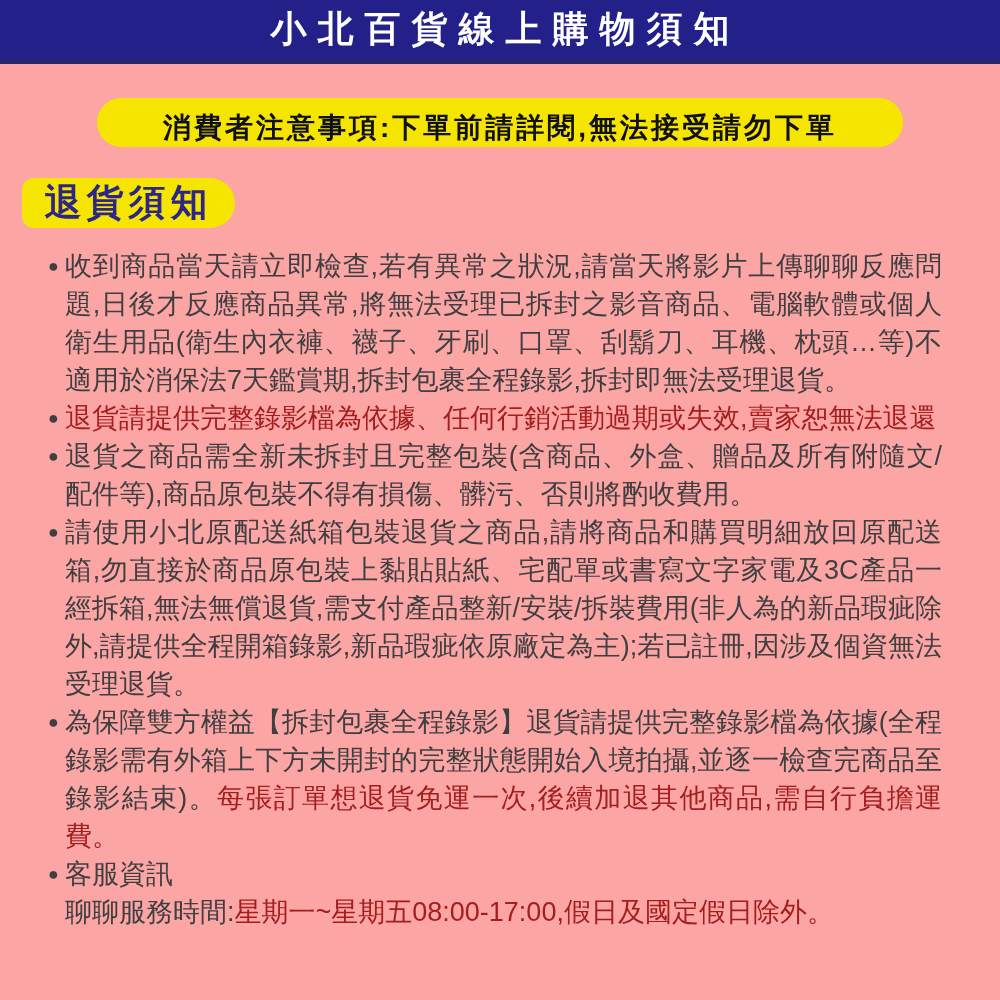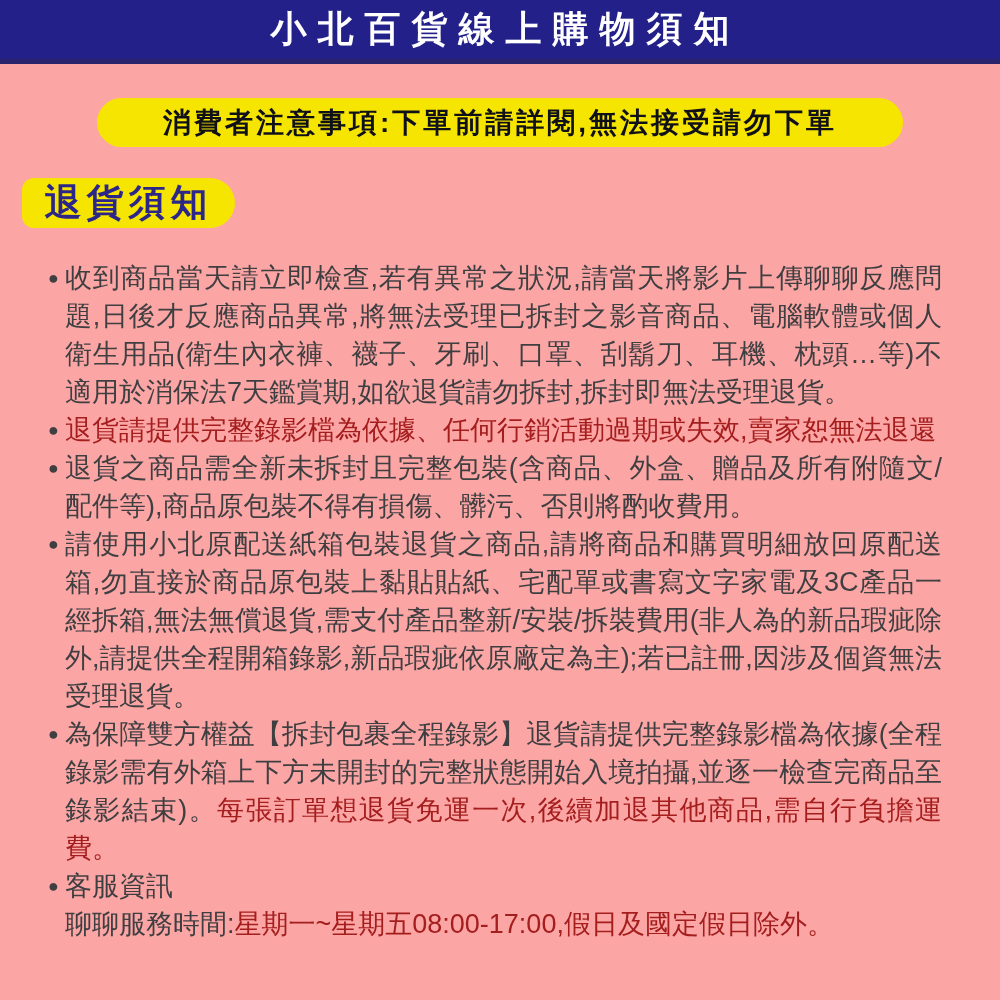--- a/index.html
+++ b/index.html
@@ -32,29 +32,29 @@
     font-weight:bold;
     letter-spacing:11px;
     padding-left:11px; 
     white-space:nowrap;
   }
   .notice-pill{
     width:806px;height:49px;
     margin:34px auto 0 auto;
     background:var(--accent-yellow);
     border-radius:25px;
-    display:flex;align-items:center;justify-content:center;
+    display:flex;align-items:flex-end;justify-content:center;
     color:var(--banner-text);
     font-size:28px;font-weight:bold;
     letter-spacing:3px;
     white-space:nowrap;
   }
   .section-pill{
     width:213px;height:50px;
-    margin:31px 0 12px 22px;
+    margin:31px 0 0 22px;
     background:var(--accent-yellow);
     border-radius:12px 25px 25px 12px;
     display:flex;align-items:center;justify-content:center;
     color:var(--section-navy);
     font-size:37px;font-weight:bold;
     letter-spacing:5px;
     white-space:nowrap;
   }
   .content{
     padding:19px 58px 0 48px;
@@ -91,21 +91,21 @@
     <span>消費者注意事項:下單前請詳閱,無法接受請勿下單</span>
   </div>
 
   <div class="section-pill">
     <span>退貨須知</span>
   </div>
 
   <main class="content">
       <div class="bullet-item">
         <span class="dot">●</span>
-        <p><span class="seg-body">收到商品當天請立即檢查,若有異常之狀況,請當天將影片上傳聊聊反應問題,日後才反應商品異常,將無法受理已拆封之影音商品、電腦軟體或個人衛生用品(衛生內衣褲、襪子、牙刷、口罩、刮鬍刀、耳機、枕頭…等)不適用於消保法7天鑑賞期,如欲退貨請勿拆封,拆封即無法受理退貨。</span></p>
+        <p><span class="seg-body">收到商品當天請立即檢查,若有異常之狀況,請當天將影片上傳聊聊反應問題,日後才反應商品異常,將無法受理已拆封之影音商品、電腦軟體或個人衛生用品(衛生內衣褲、襪子、牙刷、口罩、刮鬍刀、耳機、枕頭…等)不適用於消保法7天鑑賞期,拆封包裹全程錄影,拆封即無法受理退貨。</span></p>
       </div>
       <div class="bullet-item">
         <span class="dot">●</span>
         <p><span class="seg-red">退貨請提供完整錄影檔為依據、任何行銷活動過期或失效,賣家恕無法退還</span></p>
       </div>
       <div class="bullet-item">
         <span class="dot">●</span>
         <p><span class="seg-body">退貨之商品需全新未拆封且完整包裝(含商品、外盒、贈品及所有附隨文/配件等),商品原包裝不得有損傷、髒污、否則將酌收費用。</span></p>
       </div>
       <div class="bullet-item">

